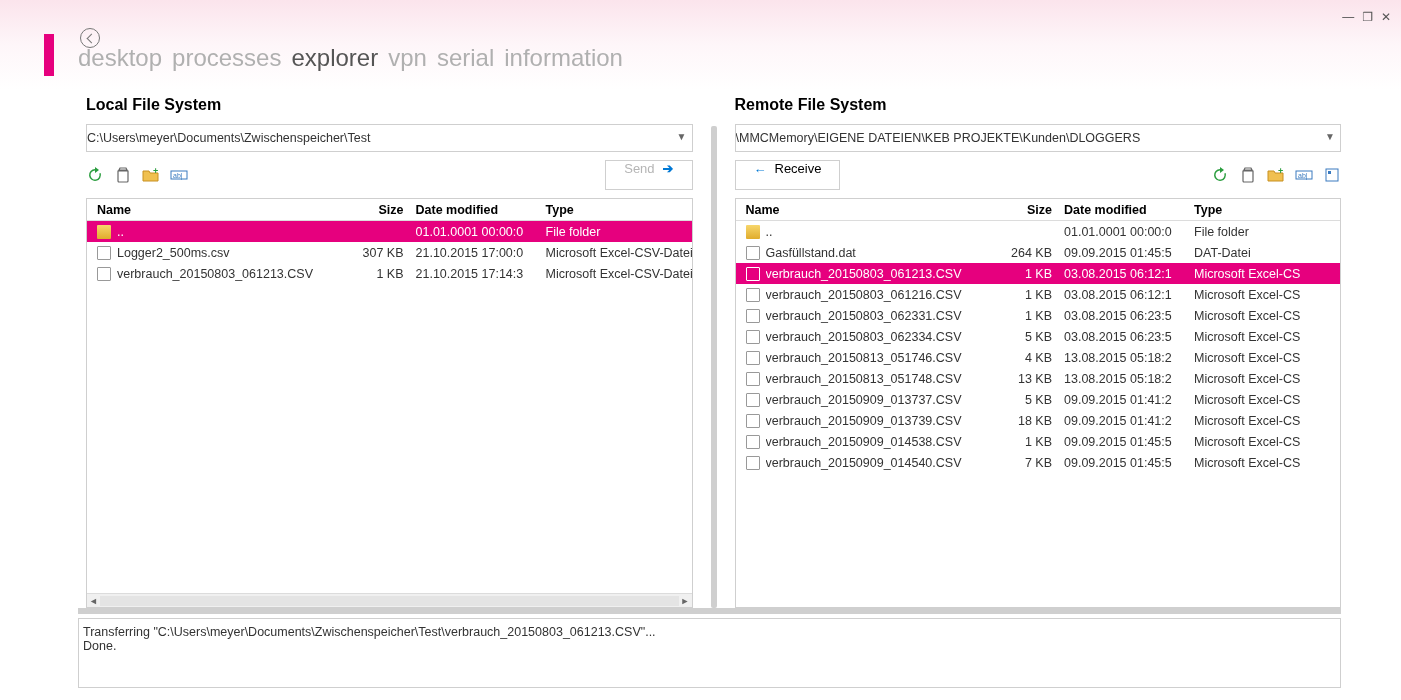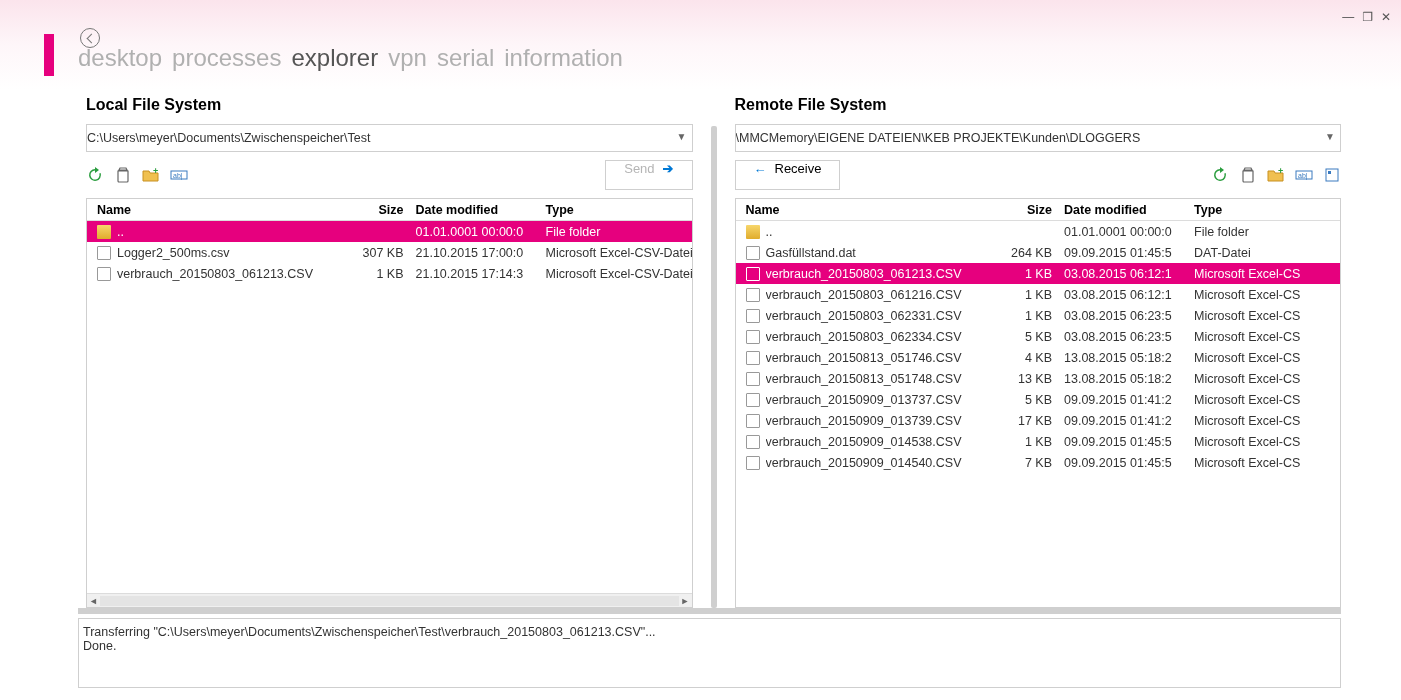--- a/index.html
+++ b/index.html
@@ -341,21 +341,21 @@
             </div>
             <div class="col-size">5 KB</div>
             <div class="col-date">09.09.2015 01:41:2</div>
             <div class="col-type">Microsoft Excel-CS</div>
           </div>
           <div class="file-row">
             <div class="col-name name-wrap">
               <span class="icon icon-file"></span>
               <span class="txt">verbrauch_20150909_013739.CSV</span>
             </div>
-            <div class="col-size">17 KB</div>
+            <div class="col-size">18 KB</div>
             <div class="col-date">09.09.2015 01:41:2</div>
             <div class="col-type">Microsoft Excel-CS</div>
           </div>
           <div class="file-row">
             <div class="col-name name-wrap">
               <span class="icon icon-file"></span>
               <span class="txt">verbrauch_20150909_014538.CSV</span>
             </div>
             <div class="col-size">1 KB</div>
             <div class="col-date">09.09.2015 01:45:5</div>

